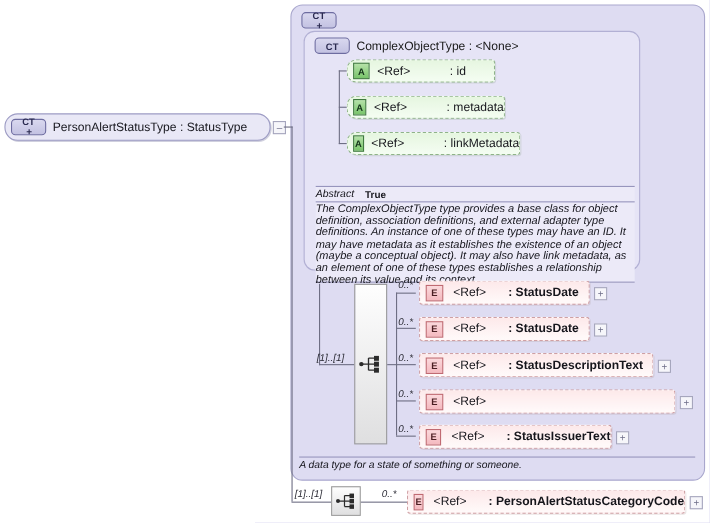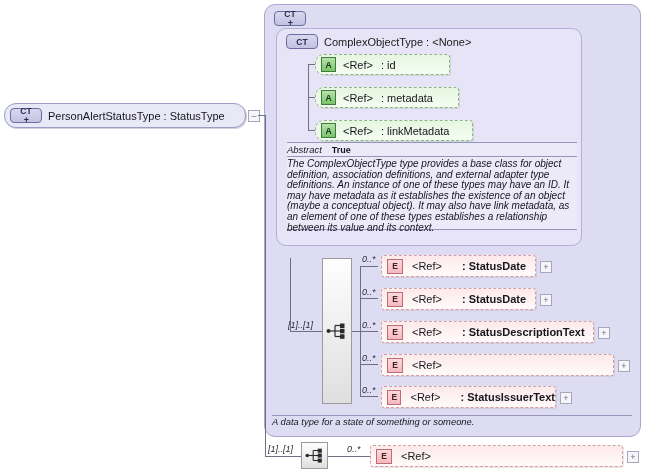--- a/index.html
+++ b/index.html
@@ -93,25 +93,25 @@
     height:21px;
     background:linear-gradient(#e6f6e0,#f4fdf2);
     border:1px dashed #8fb389;
     border-radius:9px 3px 3px 9px;
     display:flex;align-items:center;
     padding-left:5px;
     white-space:nowrap;
     box-shadow:1px 1px 0 rgba(140,160,140,.25);
   }
   .attr-row .ref{color:#16161c;}
-  .attr-row .nm{color:#16161c;margin-left:8px;}
+  .attr-row .nm{color:#16161c;margin-left:36px;}
 
   
   .annot{
-    left:287px;top:142px;width:290px;height:88px;
+    left:287px;top:169px;width:290px;height:88px;
     background:#eceaf8;
     border-top:1px solid #9795bd;
     border-bottom:1px solid #9795bd;
     font-style:italic;
   }
   .annot .hdr{
     height:13px;border-bottom:1px solid #9795bd;
     display:flex;align-items:center;
     font-size:9.5px;
   }
@@ -340,18 +340,19 @@
       <rect x="14" y="5.8" width="4.5" height="4.5" fill="#2b2b2b"></rect>
       <rect x="14" y="11.3" width="4.5" height="4.5" fill="#2b2b2b"></rect>
     </svg>
   </div>
   <div class="abs ln lnh" style="left:328px;top:456px;width:42px;"></div>
 
   <span class="mult" style="left:347px;top:444px;">0..*</span>
   <div class="abs elem-row" style="left:370px;top:445px;width:253px;">
     <span class="badge-e">E</span>
     <span class="ref">&lt;Ref&gt;</span>
+    <span class="nm">: PersonAlertStatusCategoryCode</span>
   </div>
   <div class="expand" style="left:627px;top:451px;">
     <span>+</span>
   </div>
 
 </div>
 
 </body></html>

